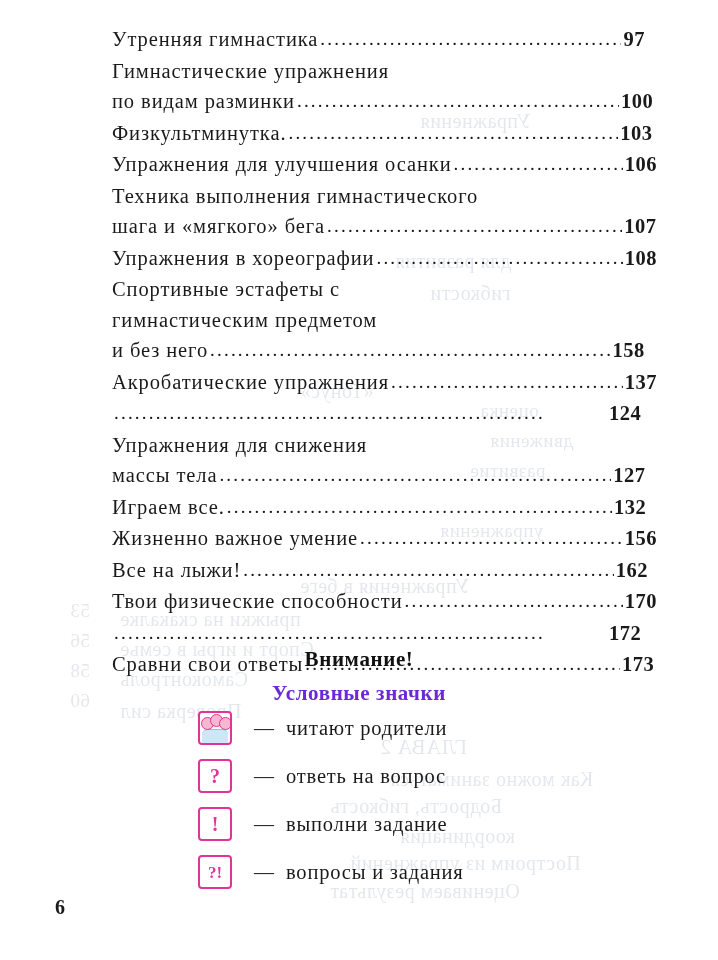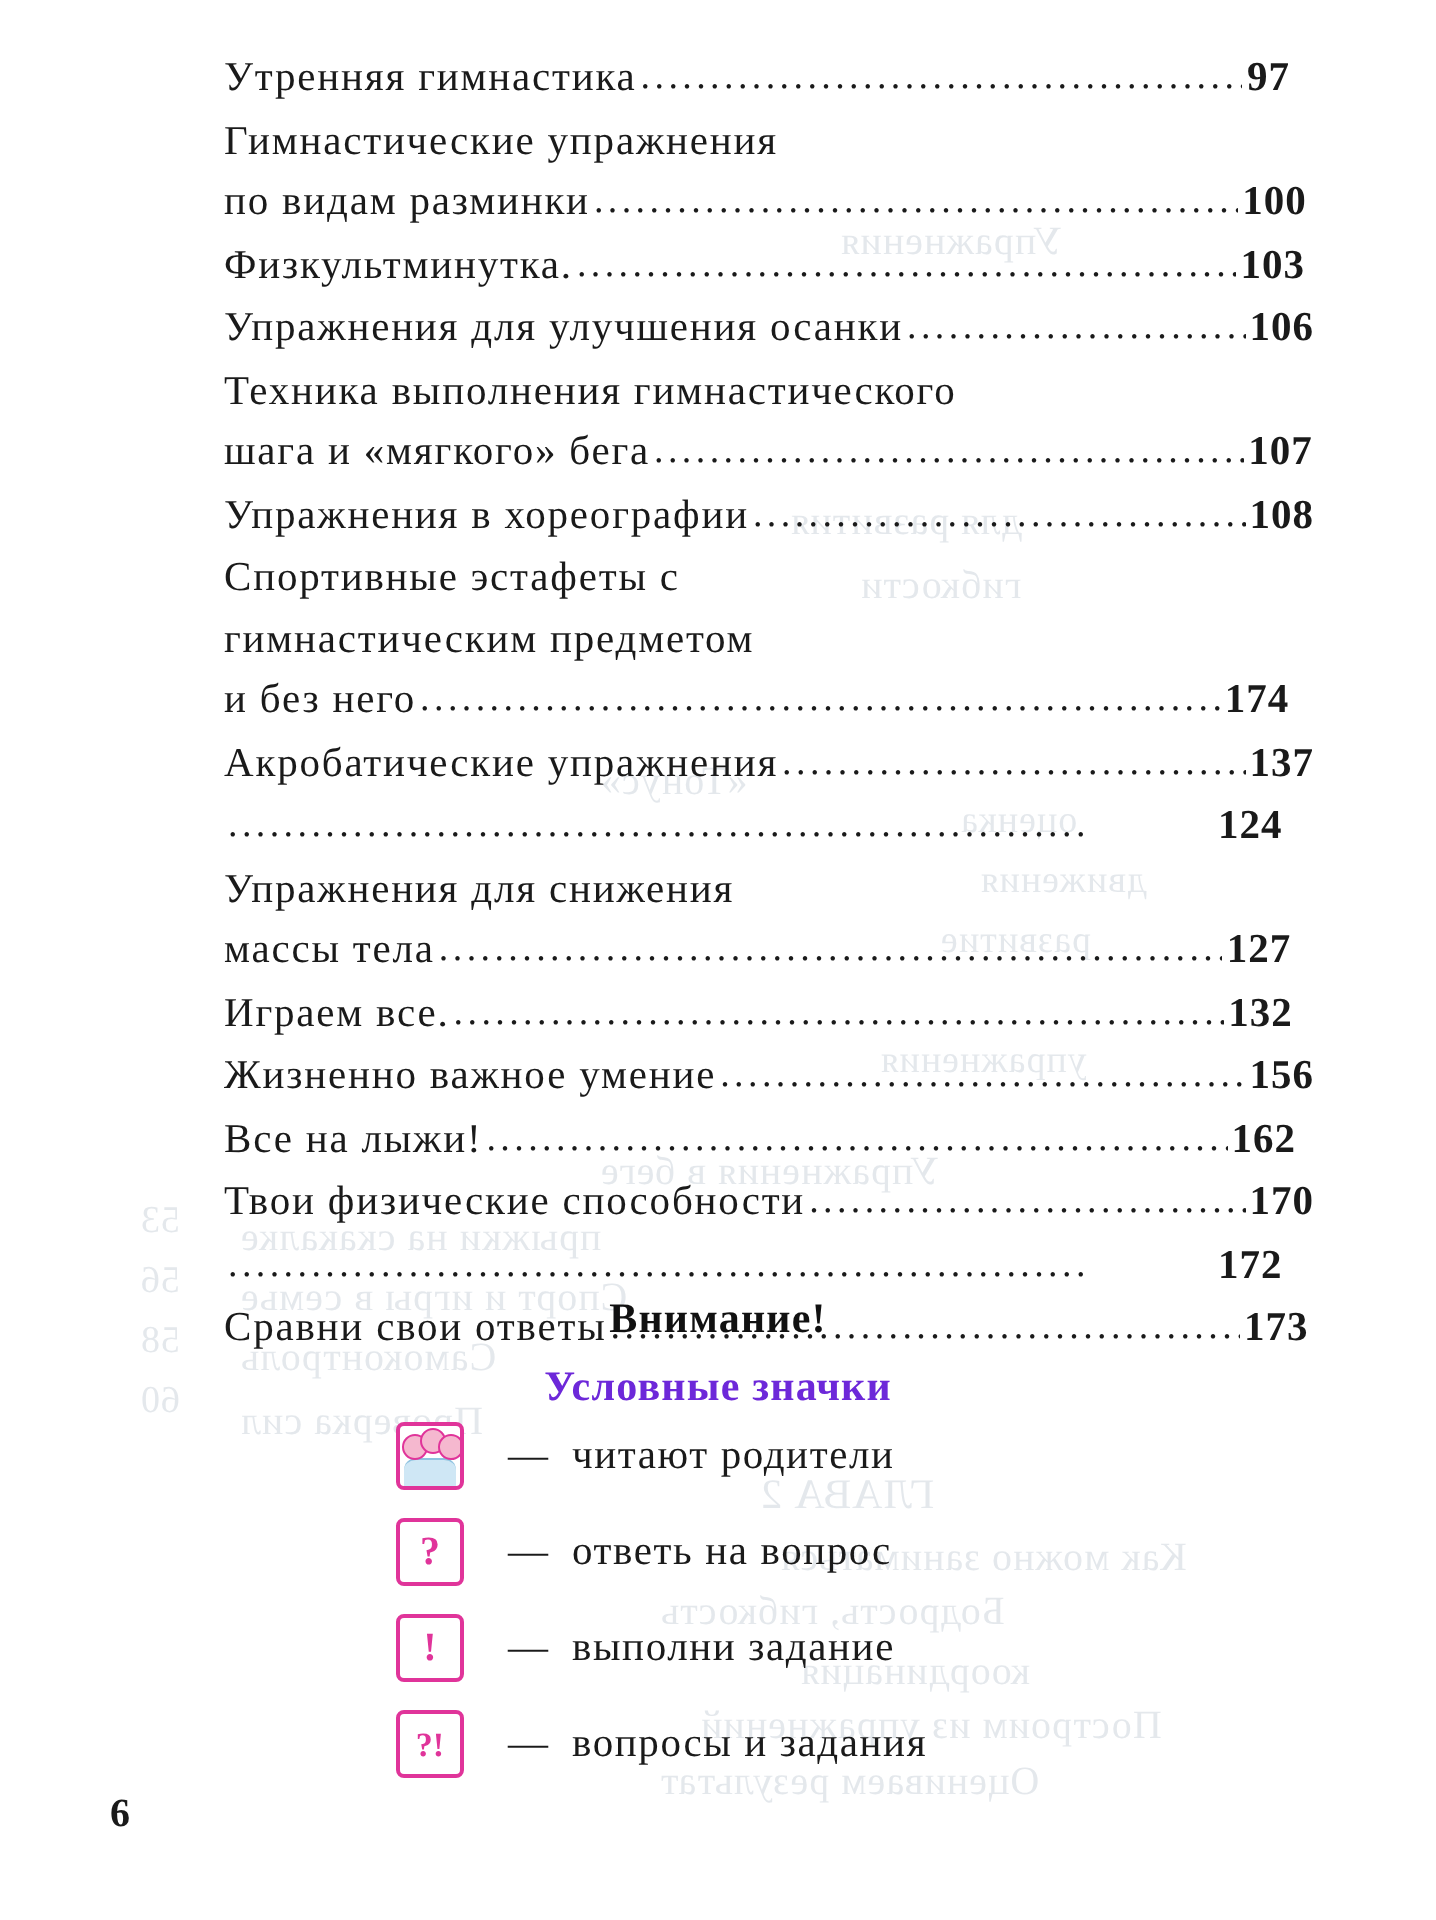--- a/index.html
+++ b/index.html
@@ -259,21 +259,21 @@
 
     <div class="toc-row nopage">
       <span class="toc-title">гимнастическим предметом</span>
       <span class="toc-dots none"></span>
       <span class="toc-page"></span>
     </div>
 
     <div class="toc-row">
       <span class="toc-title">и без него</span>
       <span class="toc-dots">..............................................................</span>
-      <span class="toc-page">174</span>
+      <span class="toc-page">158</span>
     </div>
 
     <div class="toc-row">
       <span class="toc-title">Акробатические упражнения</span>
       <span class="toc-dots">..............................................................</span>
       <span class="toc-page">137</span>
     </div>
 
     <div class="toc-row">
       <span class="toc-dots">..............................................................</span>

